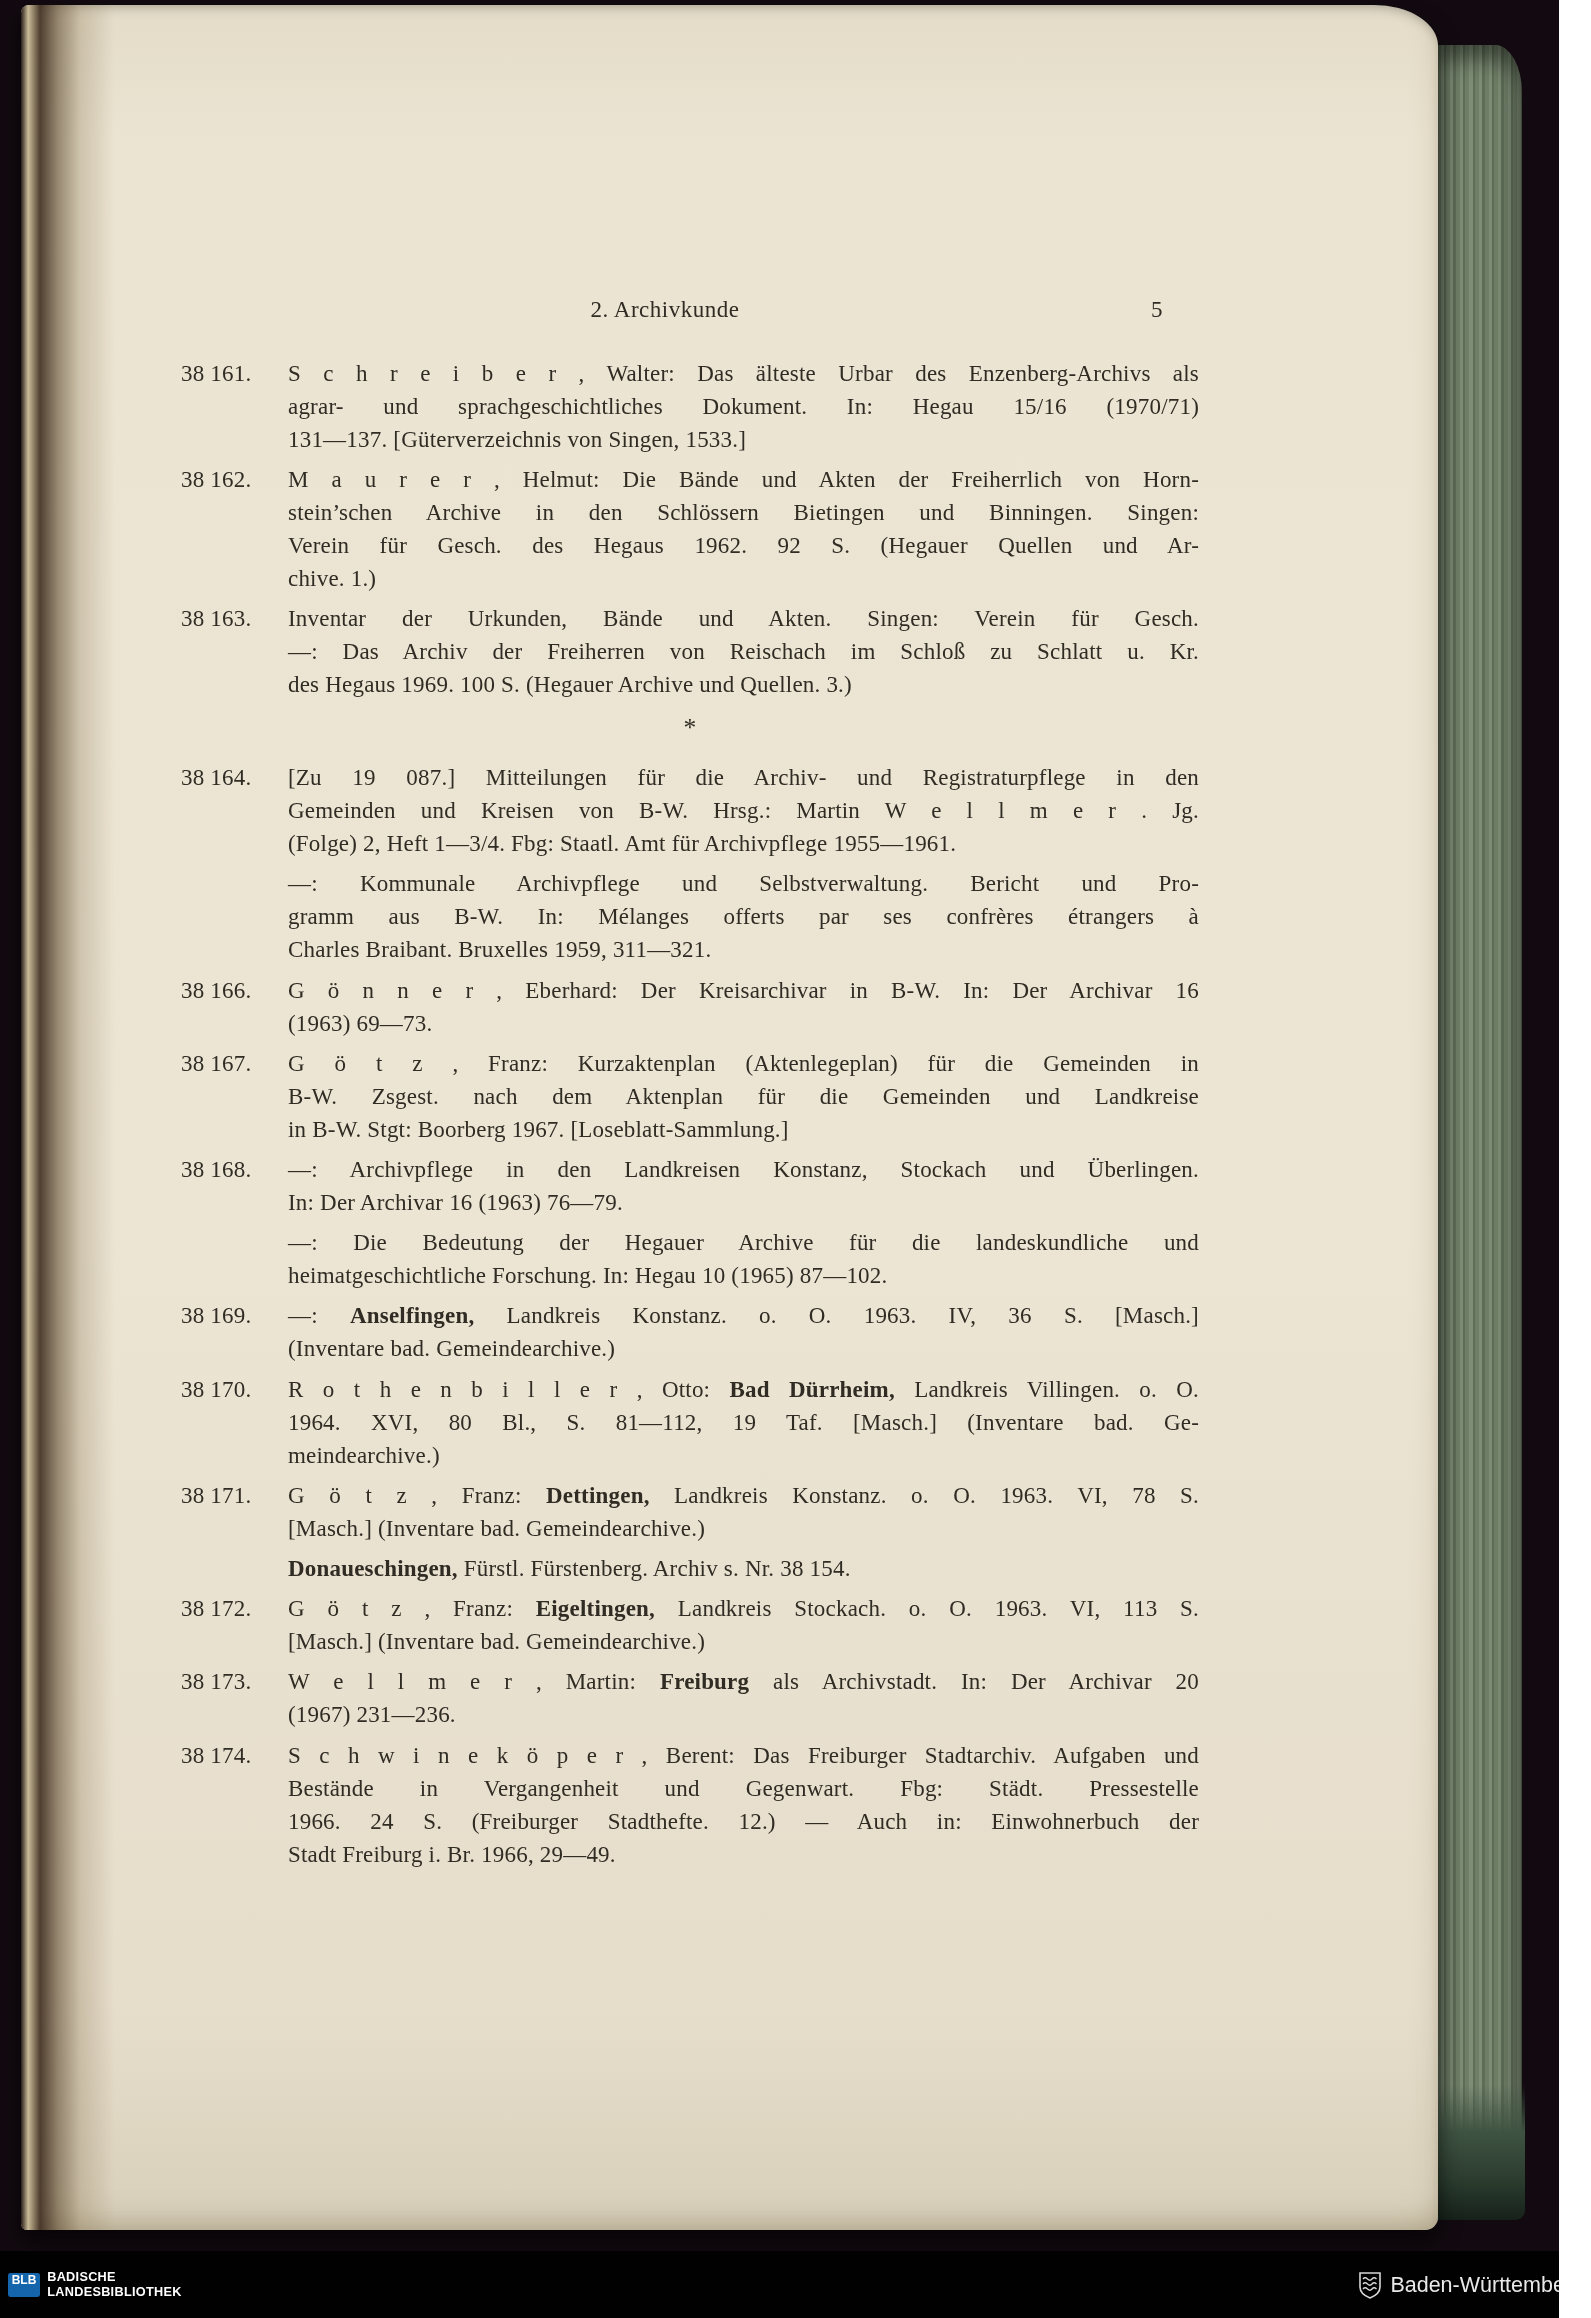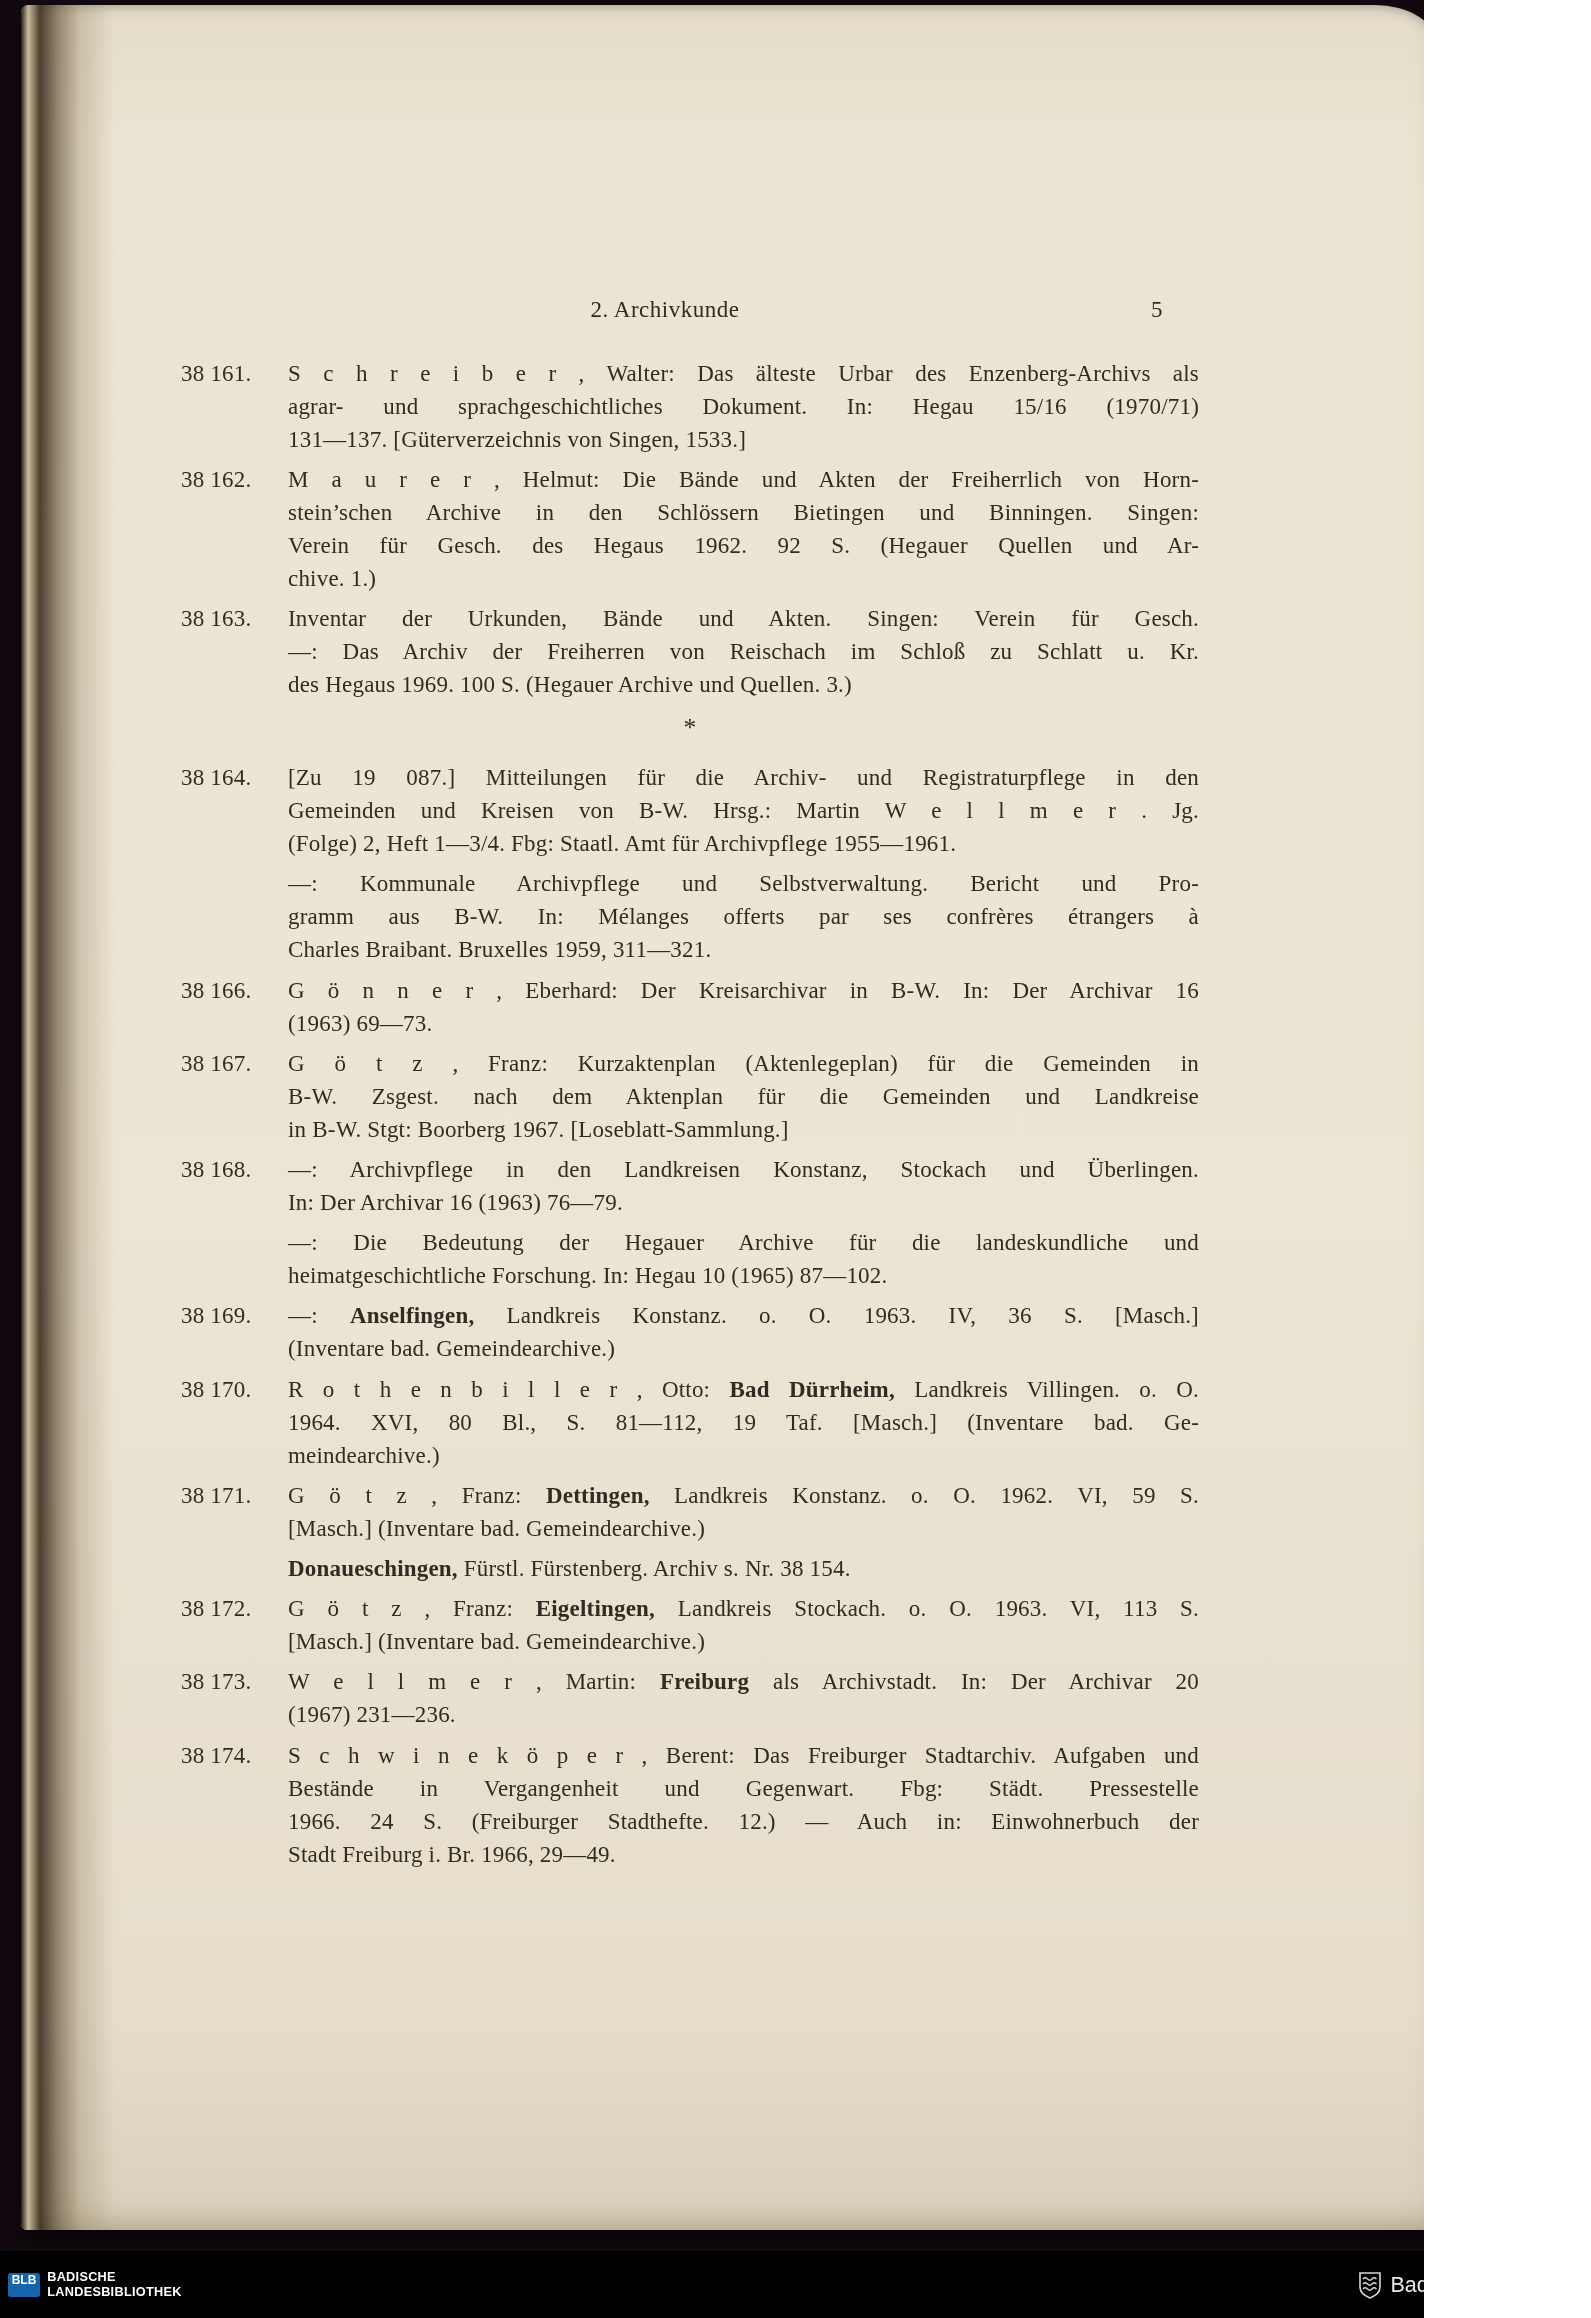--- a/index.html
+++ b/index.html
@@ -1,18 +1,18 @@
 <!DOCTYPE html>
 <html style="--paper: #ebe4d2; --ink: #302c24; --background: #120a10; --footer-bg: #010101; --blb-blue: #1565ad; --fore-edge-light: #7e8d76; --fore-edge-dark: #5e6d57;font-size:12.7px"><head>
 <meta charset="utf-8">
 <style>
   html, body { margin: 0; padding: 0; }
   #stage {
     position: relative;
-    width: 1424px;
+    width: 1559px;
     height: 2319px;
     background: var(--background, #120a10);
     overflow: hidden;
     font-family: "Liberation Serif", serif;
   }
 
   
   .fore-edge {
     position: absolute;
     left: 1431px; top: 45px;
@@ -221,21 +221,21 @@
           <div class="num">38 170.</div>
           <div class="body">
             <div class="line"><span>R o t h e n b i l l e r ,  Otto: </span><span class="bold">Bad Dürrheim,</span><span> Landkreis Villingen. o. O.</span></div>
             <div class="line">1964. XVI, 80 Bl., S. 81—112, 19 Taf. [Masch.] (Inventare bad. Ge-</div>
             <div class="line lastline">meindearchive.)</div>
           </div>
         </div>
         <div class="entry">
           <div class="num">38 171.</div>
           <div class="body">
-            <div class="line"><span>G ö t z ,  Franz: </span><span class="bold">Dettingen,</span><span> Landkreis Konstanz. o. O. 1962. VI, 59 S.</span></div>
+            <div class="line"><span>G ö t z ,  Franz: </span><span class="bold">Dettingen,</span><span> Landkreis Konstanz. o. O. 1963. VI, 78 S.</span></div>
             <div class="line lastline">[Masch.] (Inventare bad. Gemeindearchive.)</div>
           </div>
         </div>
         <div class="entry">
           <div class="num"></div>
           <div class="body">
             <div class="line lastline"><span class="bold">Donaueschingen,</span><span> Fürstl. Fürstenberg. Archiv s. Nr. 38 154.</span></div>
           </div>
         </div>
         <div class="entry">

